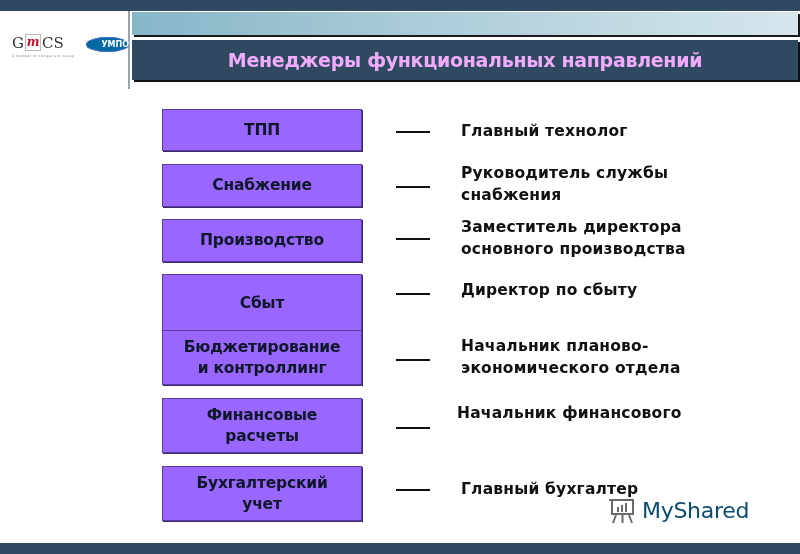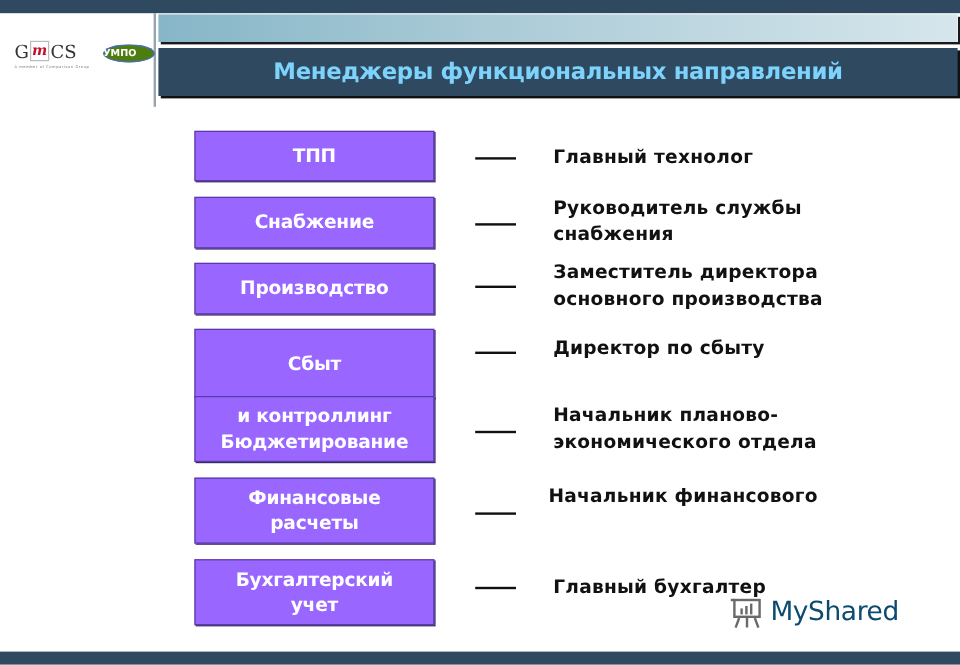--- a/index.html
+++ b/index.html
@@ -8,31 +8,31 @@
 
   .top-bar { position: absolute; left: 0; top: 0; width: 800px; height: 11px; background: #2f4a60; }
   .bottom-bar { position: absolute; left: 0; top: 543px; width: 800px; height: 11px; background: #2f4a60; }
 
   .vline { position: absolute; left: 128px; top: 11px; width: 2px; height: 78px; background: #9aa4ad; }
 
   .logo-area { position: absolute; left: 10px; top: 34px; width: 112px; height: 26px; }
   .gmcs { position: absolute; left: 2px; top: 0; font-family: "DejaVu Serif", serif; font-size: 15px; color: #333; letter-spacing: 0px; }
   .gmcs .m { display: inline-block; width: 16px; height: 17px; border: 1px solid #bbb; color: #c0112a; font-style: italic; font-weight: bold; font-size: 12px; text-align: center; line-height: 15px; vertical-align: top; margin: 0 1px; }
   .gmcs-sub { position: absolute; left: 2px; top: 20px; font-size: 3px; color: #777; letter-spacing: 0.5px; }
-  .umpo { position: absolute; left: 76px; top: 3px; width: 43px; height: 15px; border-radius: 50%; background: #4d7c0f; color: #fff; font-size: 8px; font-weight: bold; text-align: left; line-height: 15px; box-shadow: inset 0 0 0 1px #4a6bd0; }
+  .umpo { position: absolute; left: 76px; top: 3px; width: 43px; height: 15px; border-radius: 50%; background: #0369a1; color: #fff; font-size: 8px; font-weight: bold; text-align: right; line-height: 15px; box-shadow: inset 0 0 0 1px #4a6bd0; }
 
   .band-light { position: absolute; left: 132px; top: 12px; width: 666px; height: 23px;
     background: linear-gradient(to right, #86b6c8 0%, #a9cad6 40%, #d6e6ec 100%);
     box-shadow: 2px 2px 0 #1a1a1a; }
   .band-dark { position: absolute; left: 132px; top: 40px; width: 666px; height: 40px; background: #2f4a60;
     box-shadow: 2px 2px 0 #111; display: flex; align-items: center; justify-content: center; }
-  .band-dark .title { color: #7dd3fc; font-family: "DejaVu Sans", sans-serif; font-weight: bold; font-size: 19px; letter-spacing: -0.3px; padding-left: 0px; }
+  .band-dark .title { color: #f0abfc; font-family: "DejaVu Sans", sans-serif; font-weight: bold; font-size: 19px; letter-spacing: -0.3px; padding-left: 0px; }
 
   .dept { position: absolute; left: 162px; width: 200px; background: #9966ff; border: 1px solid #5a3ca0;
-    box-shadow: 1px 1px 0 #3b2a6a; color: #ffffff; font-family: "DejaVu Sans", sans-serif; font-weight: bold;
+    box-shadow: 1px 1px 0 #3b2a6a; color: #0f172a; font-family: "DejaVu Sans", sans-serif; font-weight: bold;
     font-size: 15.5px; text-align: left; display: flex; align-items: center; justify-content: center; line-height: 21px; letter-spacing: -0.2px; }
 
   .dash { position: absolute; left: 396px; width: 34px; height: 2px; background: #111; }
 
   .role { position: absolute; color: #111; font-family: "DejaVu Sans", sans-serif; font-weight: bold; font-size: 15.5px; line-height: 22px; letter-spacing: 0.2px; white-space: nowrap; }
 
   .watermark { position: absolute; left: 608px; top: 495px; height: 30px; display: flex; align-items: center; }
   .watermark .wm-icon { width: 28px; height: 26px; position: relative; margin-right: 6px; }
   .watermark .wm-text { color: #0c4a6e; font-family: "DejaVu Sans", sans-serif; font-size: 22px; letter-spacing: -0.3px; }
 </style>
@@ -83,22 +83,22 @@
 
 <div class="dept" style="top:274px;height:58px;">
   <span>Сбыт</span>
 </div>
 <div class="dash" style="top:293px;"></div>
 <div class="role" style="left:461px;top:279px;">
   <span>Директор по сбыту</span>
 </div>
 
 <div class="dept" style="top:330px;height:55px;flex-direction:column;">
+  <div>Бюджетирование</div>
   <div>и контроллинг</div>
-  <div>Бюджетирование</div>
 </div>
 <div class="dash" style="top:359px;"></div>
 <div class="role" style="left:461px;top:335px;">
   <div>Начальник планово-</div>
   <div>экономического отдела</div>
 </div>
 
 <div class="dept" style="top:398px;height:55px;flex-direction:column;">
   <div>Финансовые</div>
   <div>расчеты</div>

